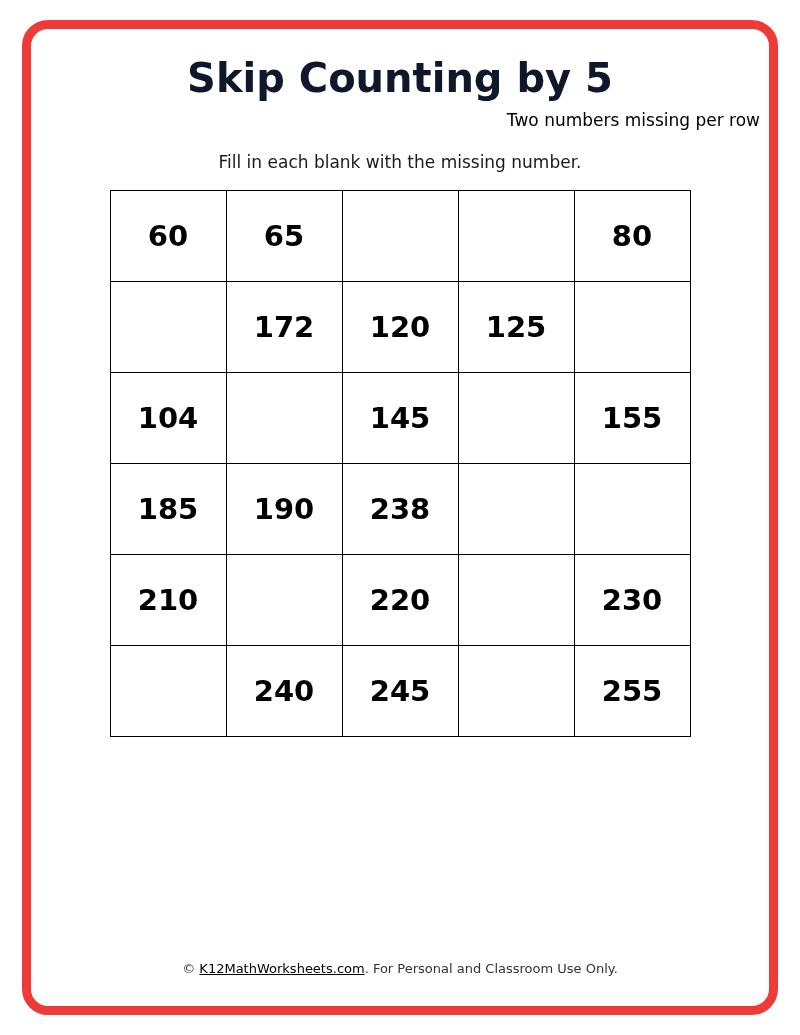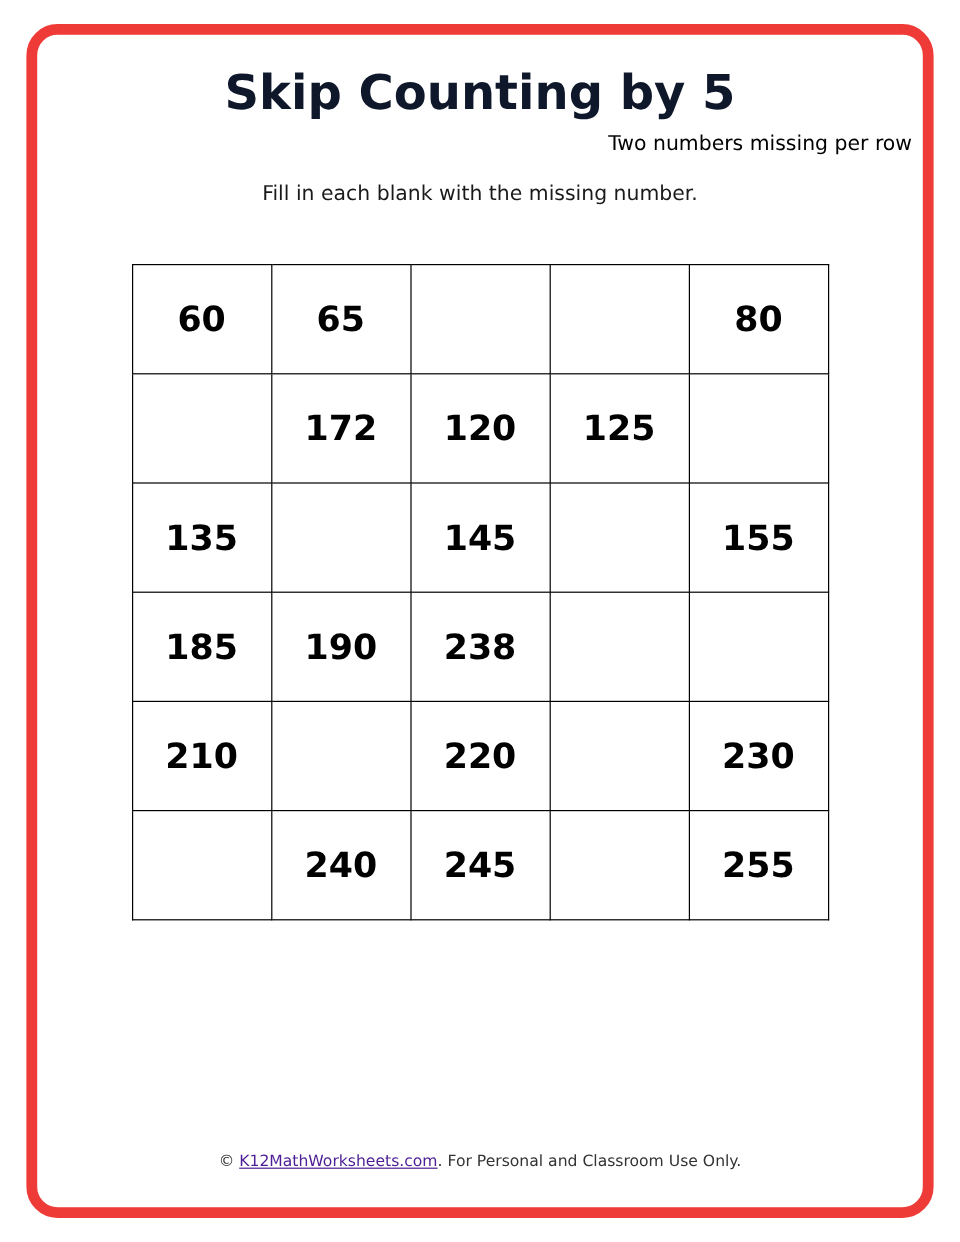--- a/index.html
+++ b/index.html
@@ -66,21 +66,20 @@
   }
   .grid-wrap {
     margin-top: 18px;
     display: flex;
     justify-content: center;
   }
   table.skip-grid {
     border-collapse: collapse;
     width: 576px;
     table-layout: fixed;
-    margin-top: 30px;
   }
   table.skip-grid td {
     border: 1.6px solid #000000;
     height: 90px;
     width: 115px;
     text-align: center;
     vertical-align: middle;
     font-size: 29px;
     font-weight: bold;
     color: #000000;
@@ -91,21 +90,21 @@
     position: absolute;
     left: 0;
     right: 0;
     bottom: 22px;
     text-align: center;
     font-size: 13px;
     color: #333333;
     font-family: "DejaVu Sans", sans-serif;
   }
   .footer .link {
-    color: #4c1d95;
+    color: #000000;
     text-decoration: underline;
   }
 </style>
 </head>
 <body>
 
 <div class="page">
   <div class="border-frame"></div>
 
   <div class="content">
@@ -124,21 +123,21 @@
             <td>80</td>
           </tr>
           <tr>
             <td></td>
             <td>172</td>
             <td>120</td>
             <td>125</td>
             <td></td>
           </tr>
           <tr>
-            <td>135</td>
+            <td>104</td>
             <td></td>
             <td>145</td>
             <td></td>
             <td>155</td>
           </tr>
           <tr>
             <td>185</td>
             <td>190</td>
             <td>238</td>
             <td></td>

